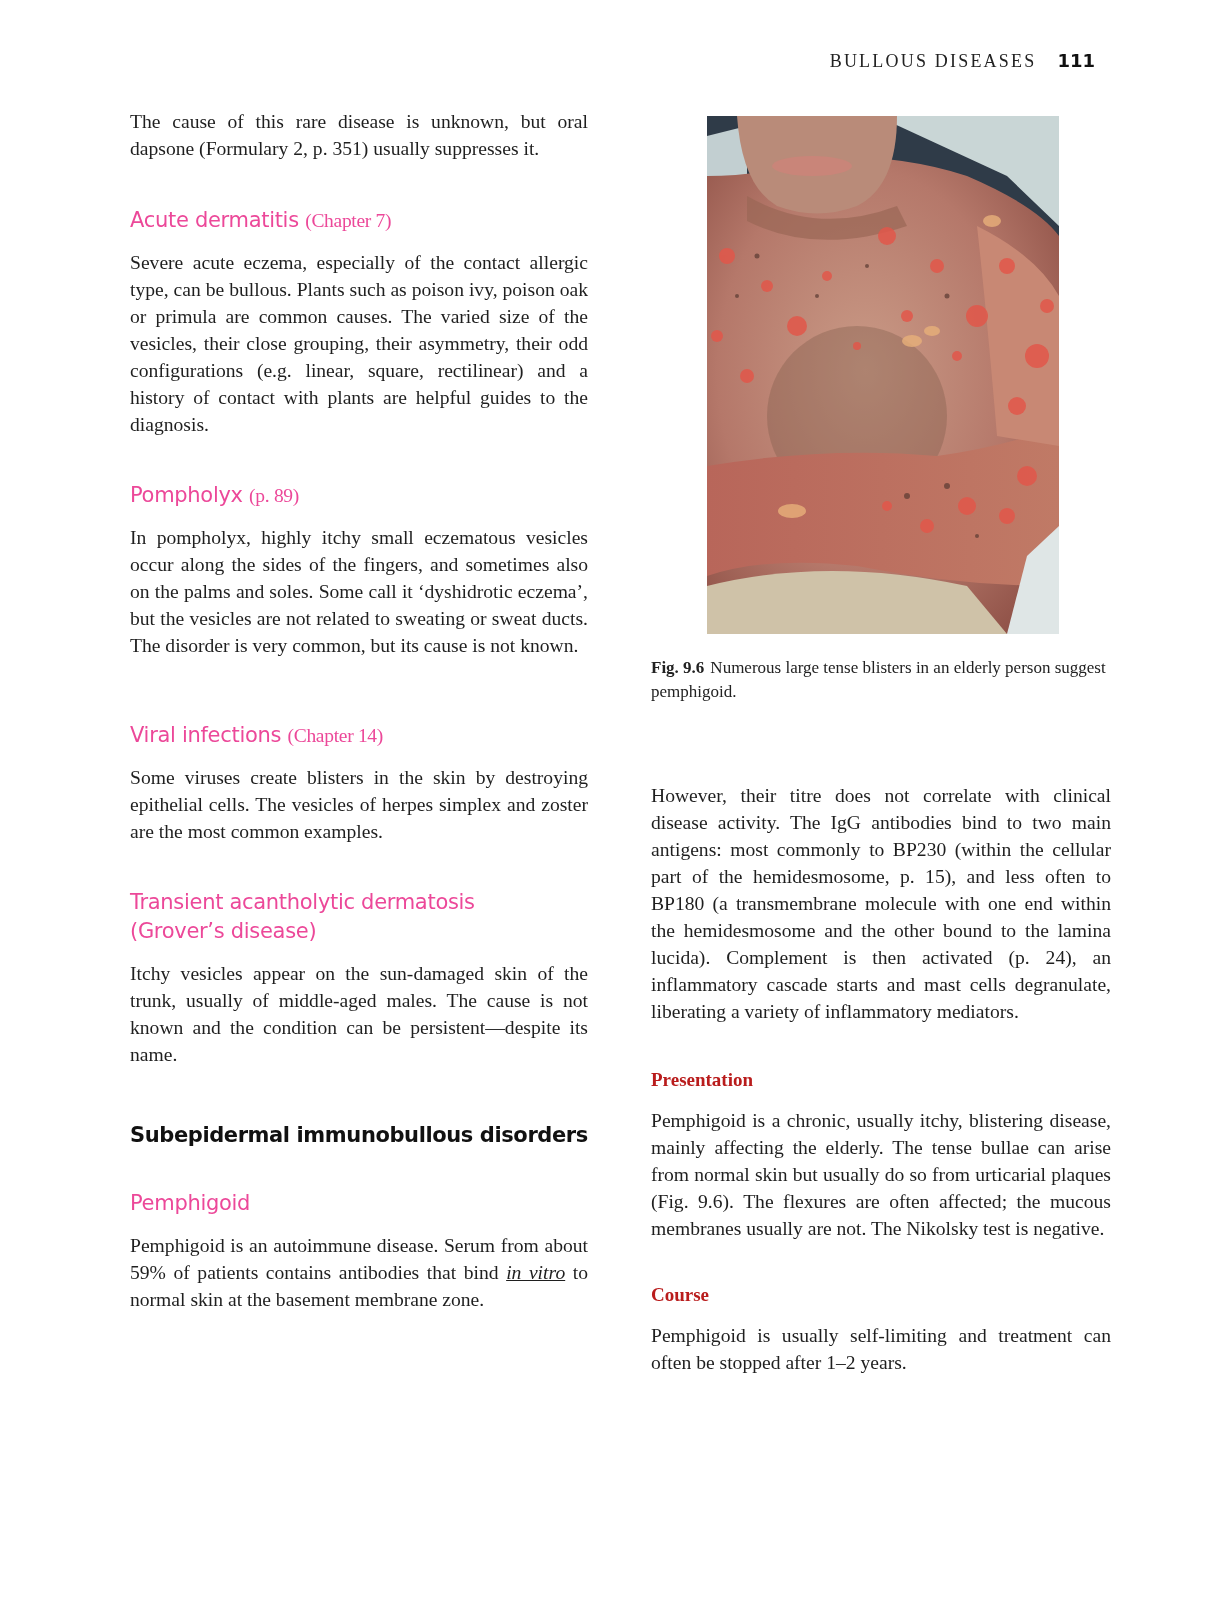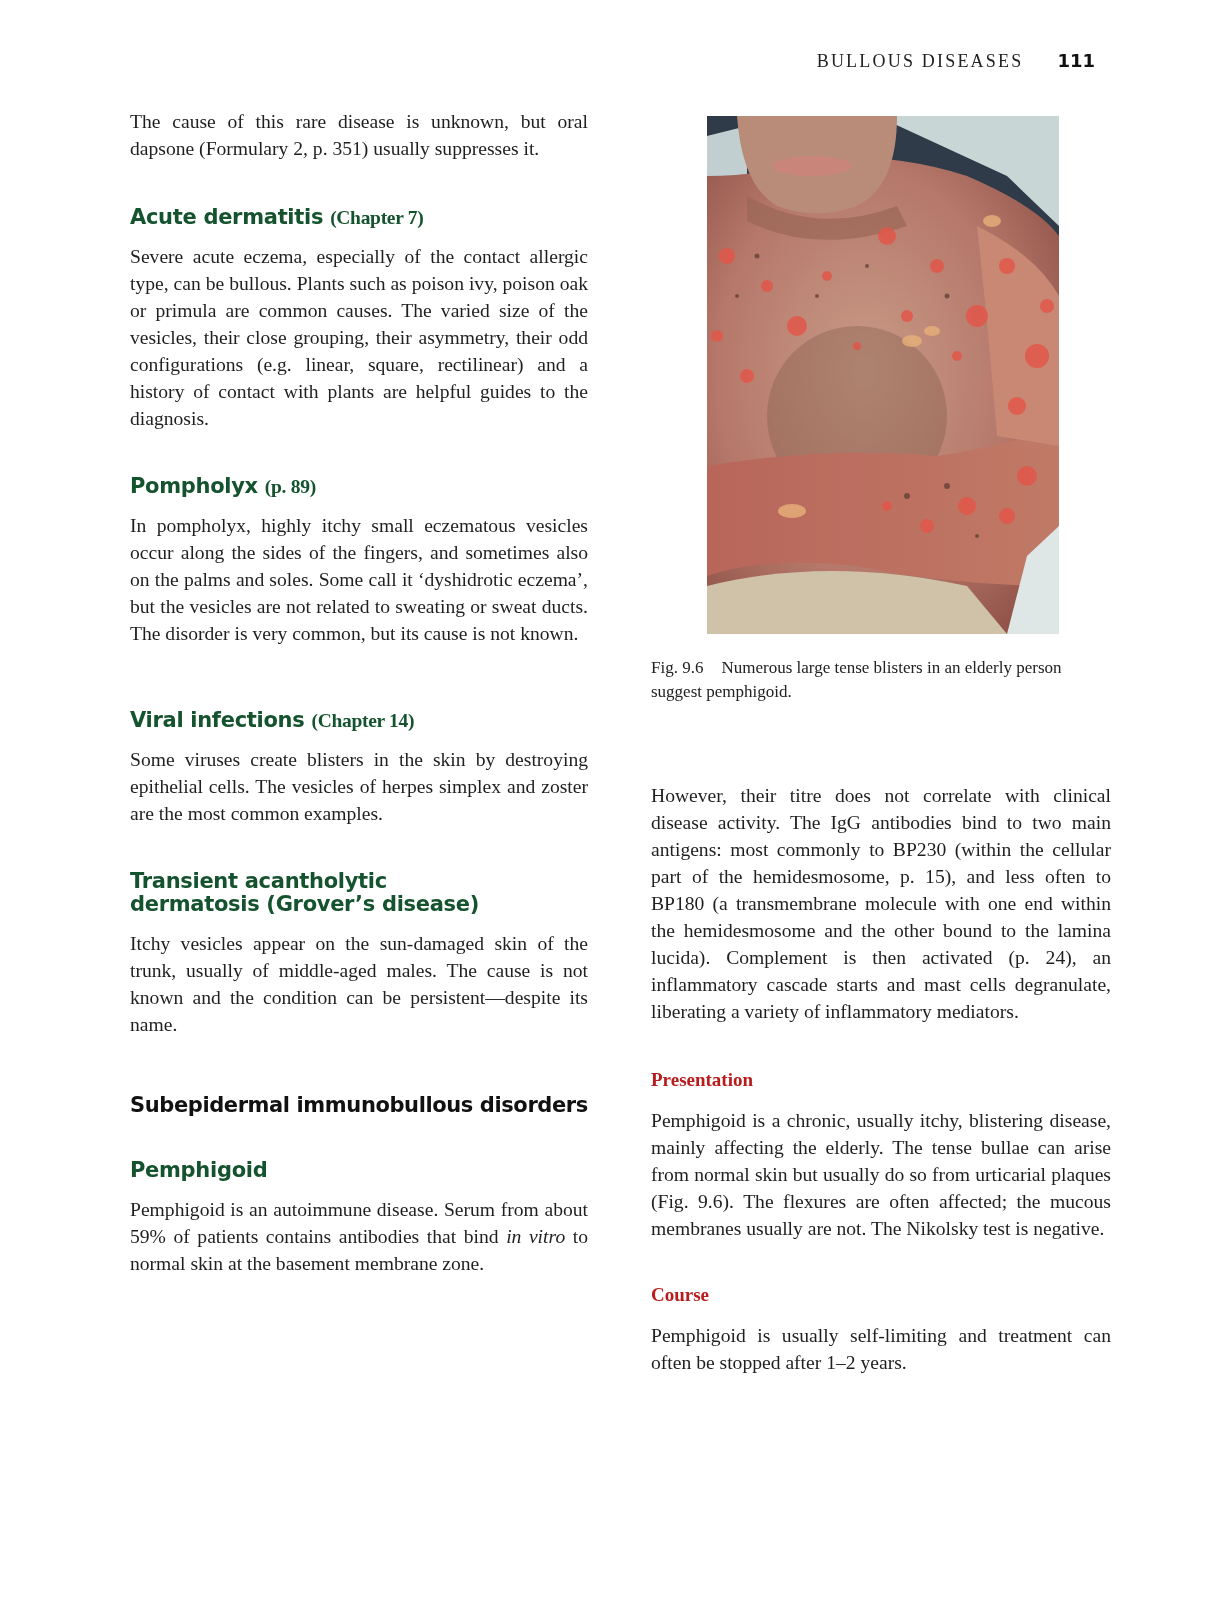--- a/index.html
+++ b/index.html
@@ -1,36 +1,36 @@
 <!DOCTYPE html>
 <html><head>
 <meta charset="utf-8">
 <style>
   html, body { margin: 0; padding: 0; background: #ffffff; }
   body { width: 1229px; height: 1600px; position: relative; overflow: hidden; color: #1d1d1d; }
 
-  .running-head { position: absolute; top: 50px; right: 134px; display: flex; align-items: baseline; gap: 34px; }
+  .running-head { position: absolute; top: 50px; right: 134px; display: flex; align-items: baseline; gap: 21px; }
   .running-head .title { font-family: "Liberation Serif", serif; font-size: 18px; letter-spacing: 2.2px; color: #222; }
   .running-head .pageno { font-family: "DejaVu Sans", sans-serif; font-weight: bold; font-size: 18px; color: #111; }
 
   .col { position: absolute; width: 458px; }
   .col-left { left: 130px; top: 108px; }
   .col-right { left: 651px; }
 
   p.body { font-family: "Liberation Serif", serif; font-size: 19.6px; line-height: 27px; margin: 0; text-align: justify; color: #1f1f1f; }
-  p.body .it { font-style: italic; }
+  p.body .it { font-style: italic; text-decoration: underline; }
 
-  h3.sec { font-family: "DejaVu Sans", sans-serif; font-weight: bold; font-size: 21px; line-height: 23px; margin: 0; color: #14532d; letter-spacing: -0.3px; }
+  h3.sec { font-family: "DejaVu Sans", sans-serif; font-weight: normal; font-size: 21px; line-height: 29px; margin: 0; color: #ec4899; letter-spacing: -0.3px; }
   h3.sec .ref { font-family: "Liberation Serif", serif; font-size: 19.5px; }
   h2.major { font-family: "DejaVu Sans", sans-serif; font-weight: bold; font-size: 21px; line-height: 27px; margin: 0; color: #111; letter-spacing: -0.4px; }
   h4.sub { font-family: "Liberation Serif", serif; font-weight: bold; font-size: 19px; margin: 0; color: #b91c1c; }
 
   .figure { position: absolute; left: 707px; top: 116px; width: 352px; height: 518px; overflow: hidden; }
   .caption { position: absolute; left: 651px; top: 656px; width: 460px; font-family: "Liberation Serif", serif; font-size: 17px; line-height: 24px; color: #222; }
-  .caption .label { font-weight: normal; margin-right: 18px; }
+  .caption .label { font-weight: bold; margin-right: 6px; }
 </style>
 </head>
 <body>
 
 <div class="running-head">
   <span class="title">BULLOUS DISEASES</span>
   <span class="pageno">111</span>
 </div>
 
 <div class="col col-left">

